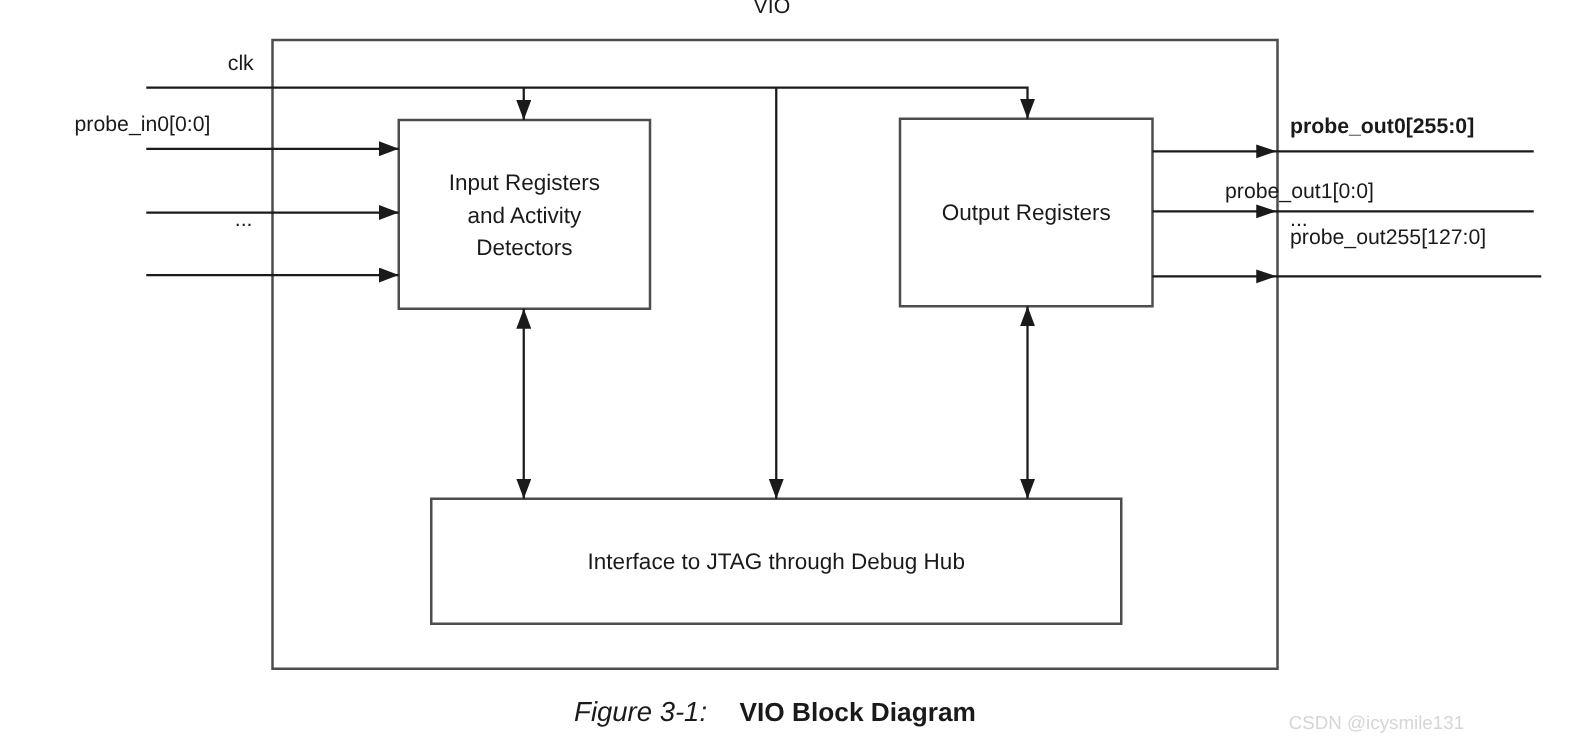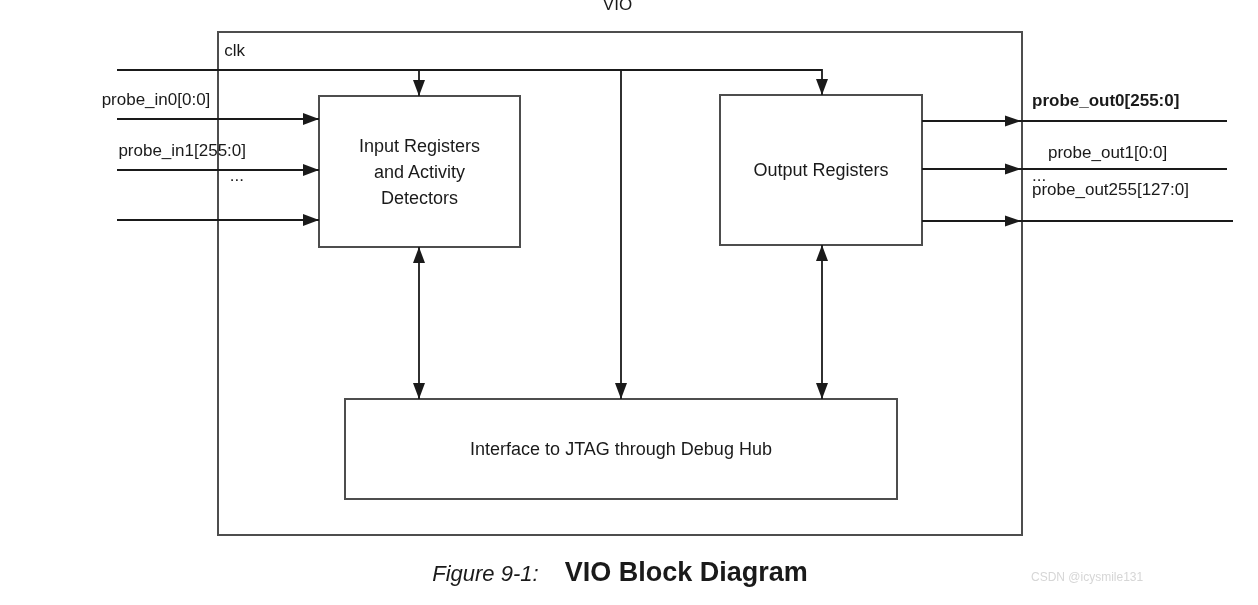--- a/index.html
+++ b/index.html
@@ -25,31 +25,31 @@
   #diagram-svg .wire { fill: none; stroke: var(--line); stroke-width: 1.8px; }
   #diagram-svg .head { fill: var(--line); stroke: none; }
 
   .label {
     position: absolute;
     font-size: 17px;
     line-height: 19px;
     color: var(--text);
     white-space: nowrap;
   }
-  .label.right-al { text-align: right; margin-left: 42px; }
+  .label.right-al { text-align: right; }
 
   #vio-title     { left: 560px; top: -5px; width: 115px; text-align: center; }
   #lbl-clk       { left: 60px;  top: 41px;  width: 143px; }
   #lbl-in0       { left: 24px;  top: 90px;  width: 180px; text-align: center; }
   #lbl-in1       { left: 24px;  top: 141px; width: 180px; }
   #lbl-in-dots   { left: 24px;  top: 166px; width: 178px; }
   #lbl-in255     { left: 24px;  top: 191px; width: 180px; }
 
   #lbl-out0      { left: 1032px; top: 91px; font-weight: bold;  }
-  #lbl-out1      { left: 1048px; top: 143px; }
+  #lbl-out1      { left: 980px; top: 143px; }
   #lbl-out-dots  { left: 1032px; top: 166px; }
   #lbl-out255    { left: 1032px; top: 180px; }
 
   .block-label {
     position: absolute;
     display: flex;
     align-items: center;
     justify-content: center;
     text-align: center;
     font-size: 18px;
@@ -63,26 +63,26 @@
 
   #caption {
     position: absolute;
     left: 0; top: 557px; width: 1240px;
     display: flex;
     justify-content: center;
     align-items: baseline;
     gap: 26px;
   }
   #caption .fig-num { font-style: italic; font-size: 22px; }
-  #caption .fig-title { font-weight: bold; font-size: 27px; }
+  #caption .fig-title { font-weight: bold; font-size: 21px; }
 
   #watermark {
     position: absolute;
     left: 1031px; top: 570px;
-    font-size: 12px;
+    font-size: 15px;
     color: var(--watermark);
     white-space: nowrap;
   }
 </style>
 </head>
 <body>
 
 <div id="stage">
 
   <svg id="diagram-svg" width="1258" height="605" viewBox="0 0 1258 605" xmlns="http://www.w3.org/2000/svg">
@@ -115,34 +115,33 @@
     <polygon class="head" points="1005,215.5 1021,221 1005,226.5"></polygon>
 
     <path class="wire" d="M419,247 V399" marker-start="url(#arrow)" marker-end="url(#arrow)"></path>
     <path class="wire" d="M822,245 V399" marker-start="url(#arrow)" marker-end="url(#arrow)"></path>
   </svg>
 
   <div class="label" id="vio-title">VIO</div>
 
   <div class="label right-al" id="lbl-clk">clk</div>
   <div class="label right-al" id="lbl-in0">probe_in0[0:0]</div>
-  <div class="label right-al" id="lbl-in1">probe_in1[255:0]</div>
   <div class="label right-al" id="lbl-in-dots">...</div>
 
   <div class="label" id="lbl-out0">probe_out0[255:0]</div>
   <div class="label" id="lbl-out1">probe_out1[0:0]</div>
   <div class="label" id="lbl-out-dots">...</div>
   <div class="label" id="lbl-out255">probe_out255[127:0]</div>
 
   <div class="block-label" id="lbl-input-box">Input Registers
 and Activity
 Detectors</div>
   <div class="block-label" id="lbl-jtag-box">Interface to JTAG through Debug Hub</div>
   <div class="block-label" id="lbl-output-box">Output Registers</div>
 
   <div id="caption">
-    <span class="fig-num">Figure 9-1:</span>
+    <span class="fig-num">Figure 3-1:</span>
     <span class="fig-title">VIO Block Diagram</span>
   </div>
 
   <div id="watermark">CSDN @icysmile131</div>
 
 </div>
 
 </body></html>

